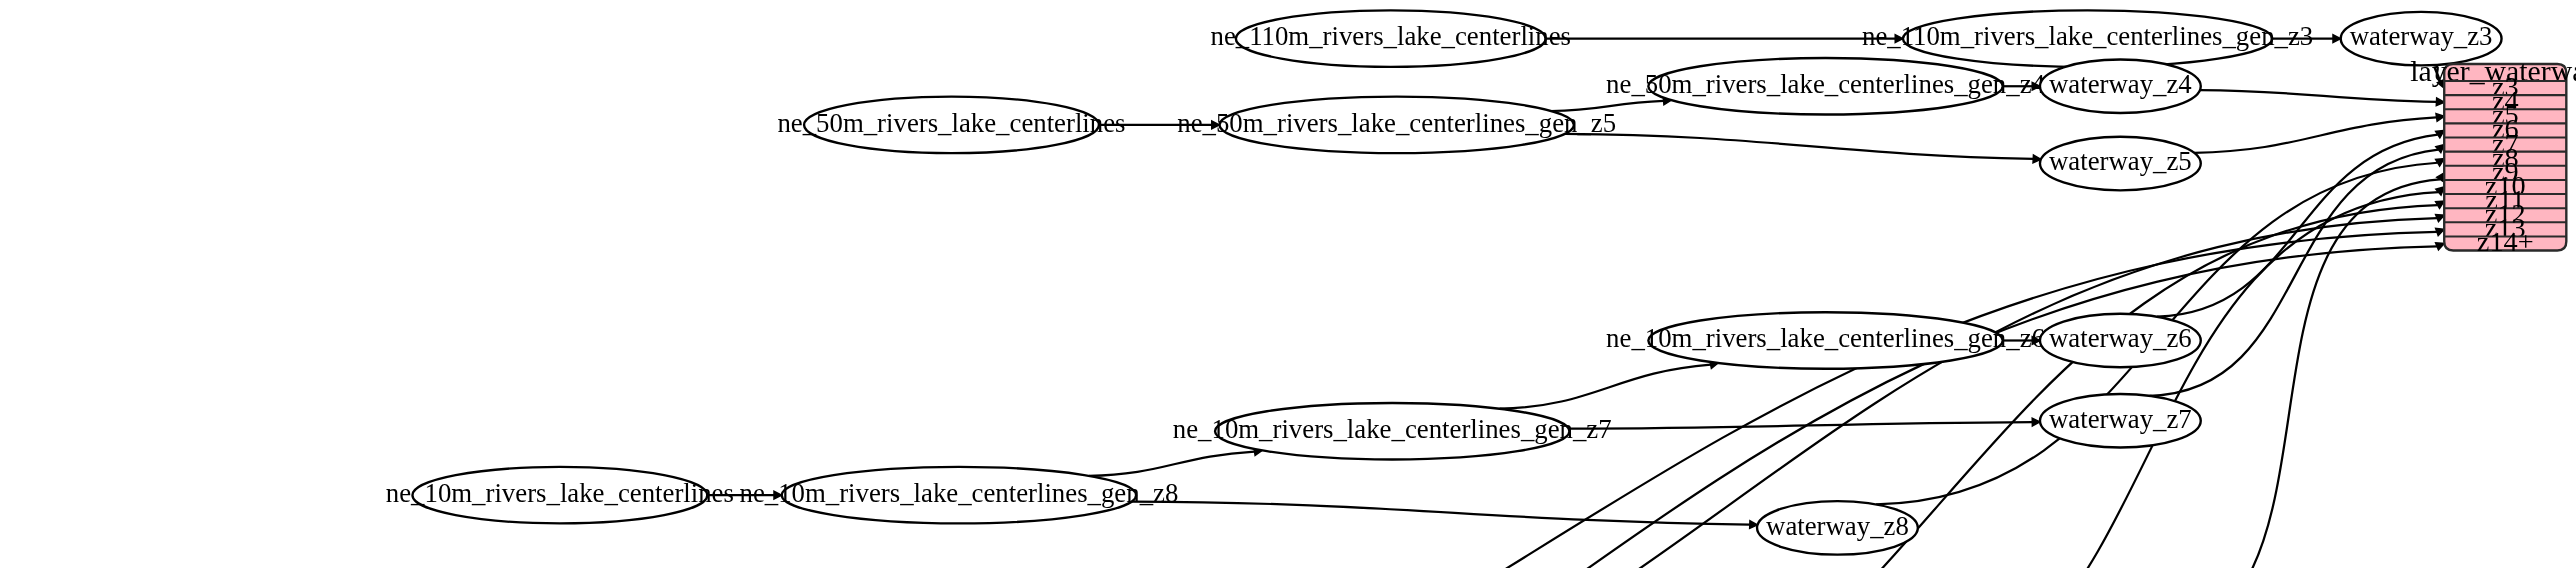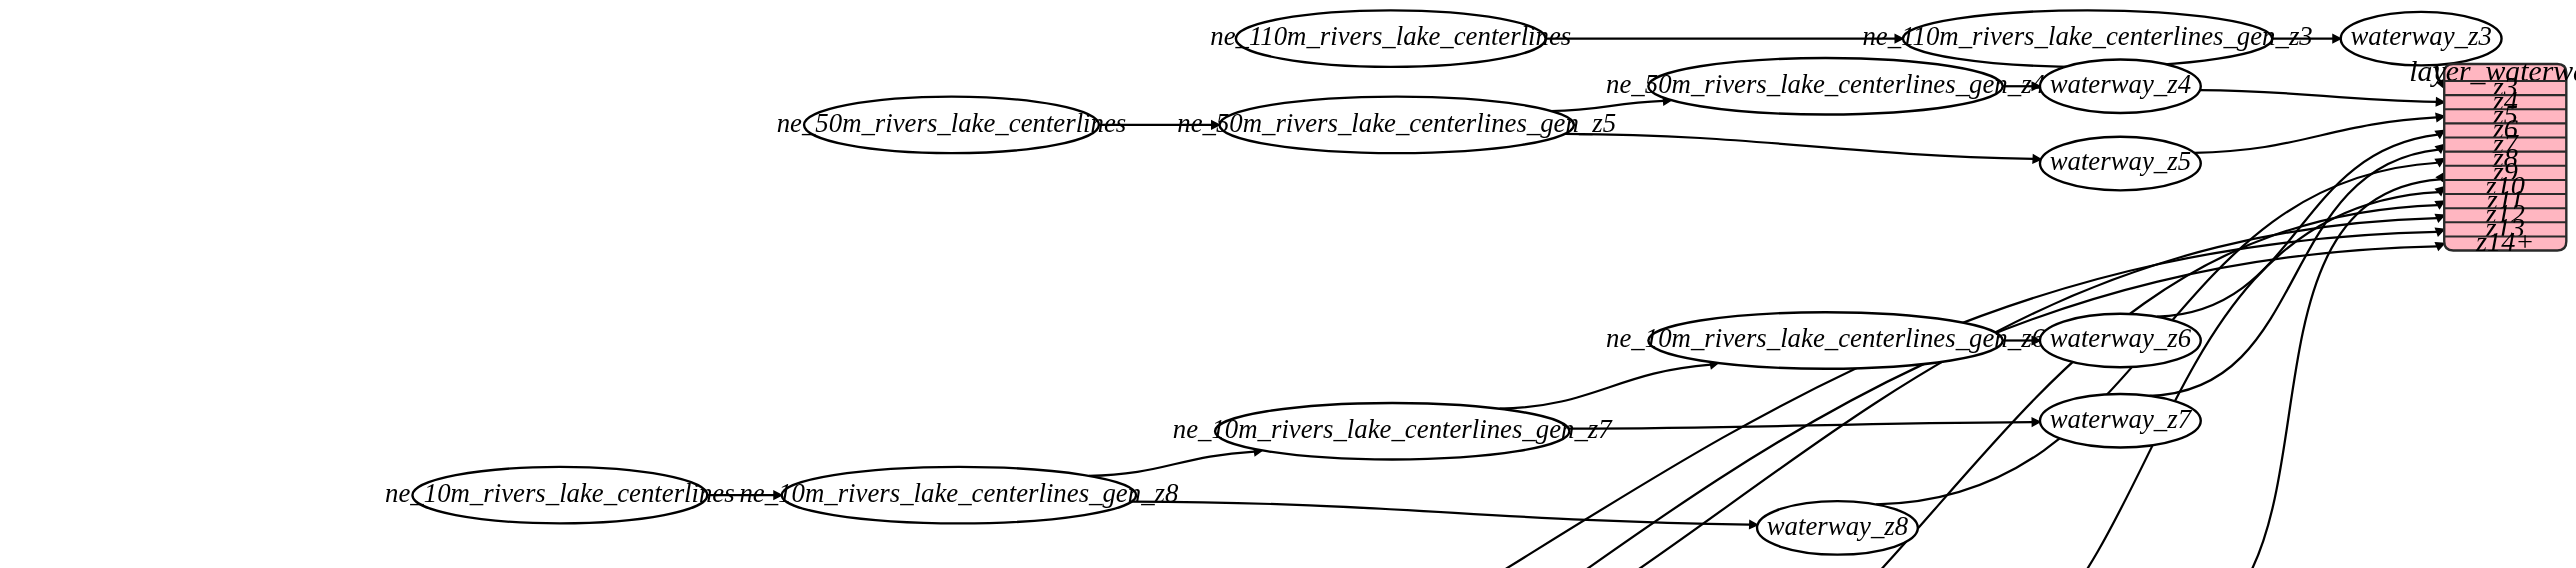--- a/index.html
+++ b/index.html
@@ -10,21 +10,20 @@
   body {
     width: 2576px;
     height: 568px;
     font-family: "Liberation Serif", "DejaVu Serif", serif;
     overflow: hidden;
   }
   #graph-root {
     position: relative;
     width: 2576px;
     height: 568px;
-    font-style: italic;
   }
   svg#graph-canvas {
     position: absolute;
     left: 0;
     top: 0;
     width: 2576px;
     height: 568px;
     display: block;
   }
   .node-ellipse {

